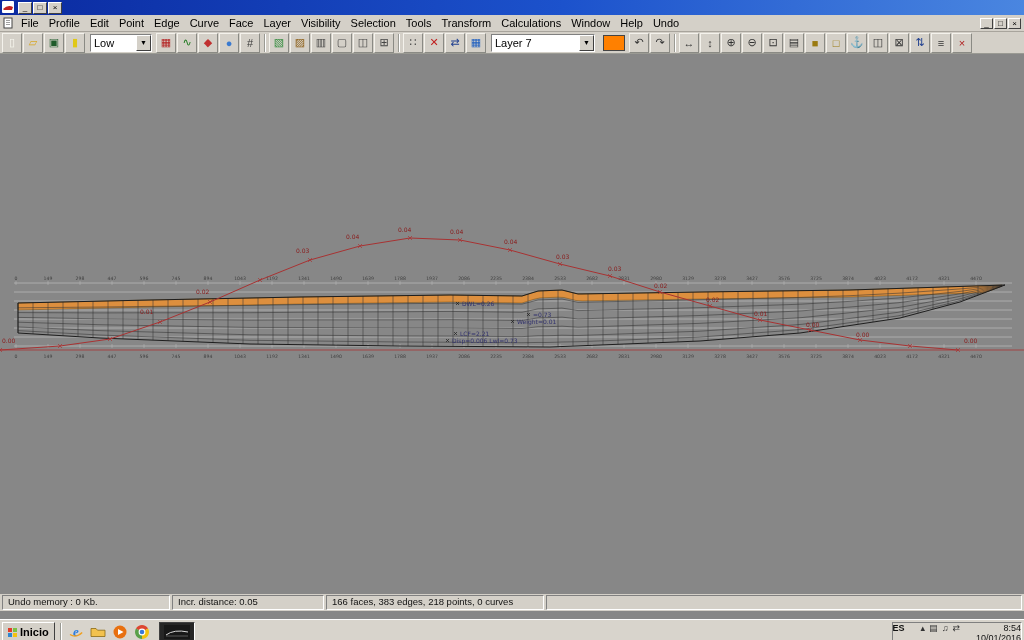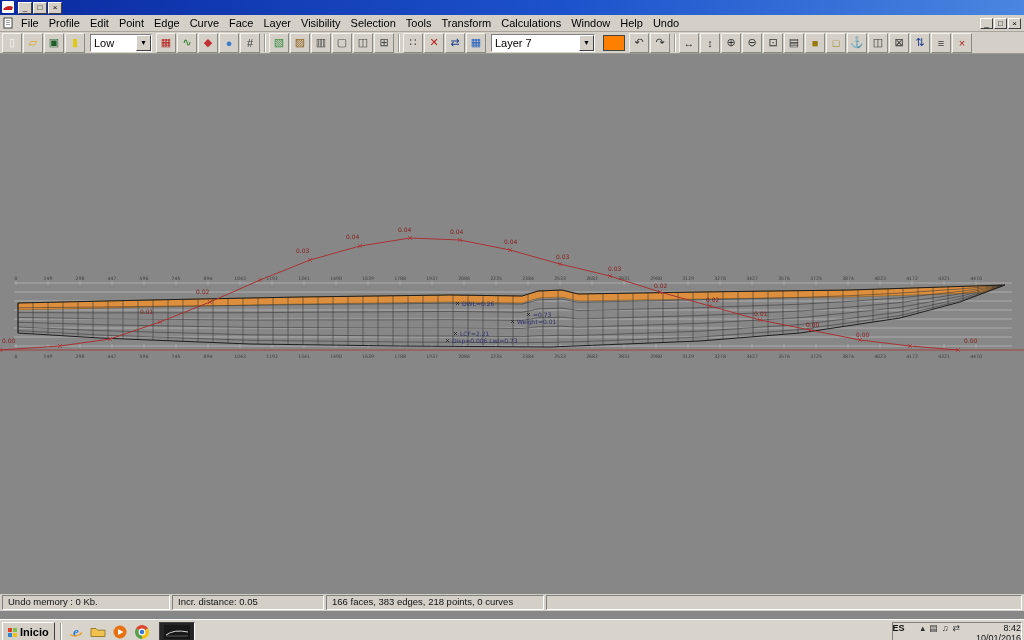--- a/index.html
+++ b/index.html
@@ -503,17 +503,17 @@
   </div>
   <div class="tray">
     <span class="lang">ES</span>
     <span id="tray-icons" style="display:flex;gap:4px;align-items:center">
         <span class="tray-ico">▴</span>
         <span class="tray-ico">▤</span>
         <span class="tray-ico">♫</span>
         <span class="tray-ico">⇄</span>
       </span>
     <div class="clock">
-      <div>8:42</div>
+      <div>8:54</div>
       <div>10/01/2016</div>
     </div>
   </div>
 </div>
 
 </body></html>

